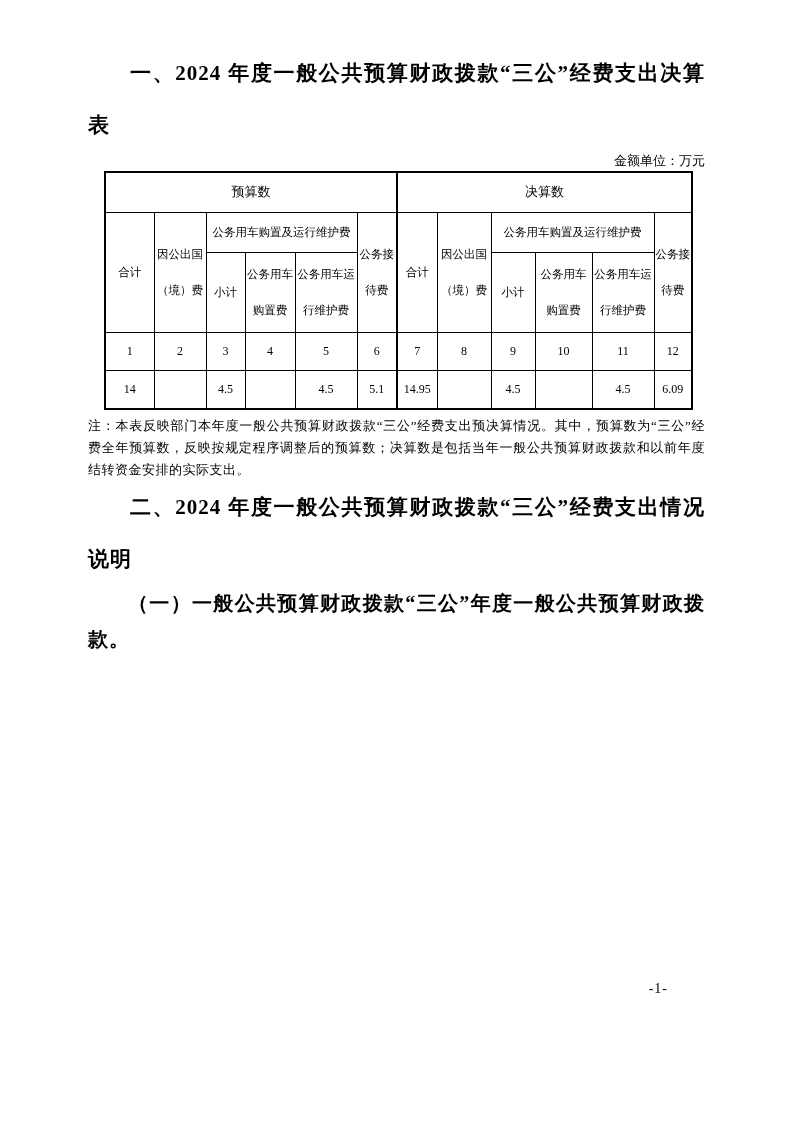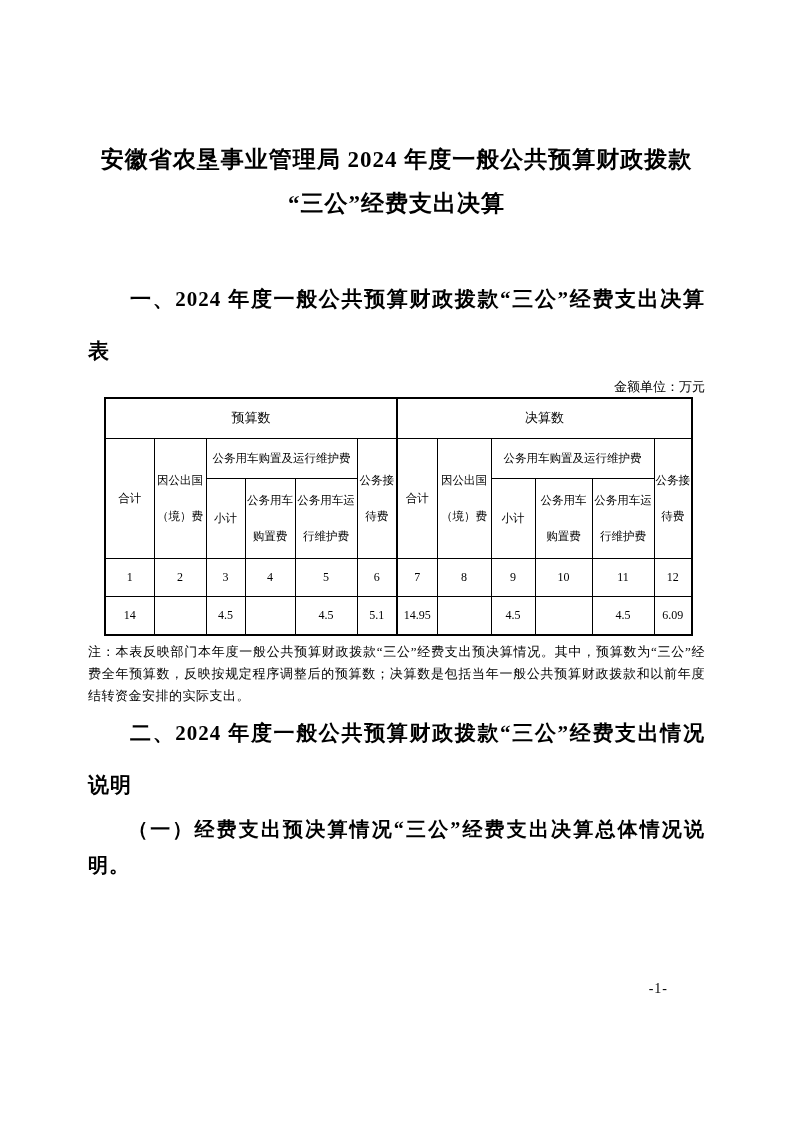--- a/index.html
+++ b/index.html
@@ -104,22 +104,20 @@
     font-size: 14px;
     letter-spacing: 1px;
   }
 </style>
 </head>
 <body>
 
 <div class="page">
   <div class="content">
 
-    <h1 class="doc-title">安徽省农垦事业管理局 2024 年度一般公共预算财政拨款
-“三公”经费支出决算</h1>
 
     <h2 class="section-heading heading-one">一、2024 年度一般公共预算财政拨款“三公”经费支出决算表</h2>
 
     <div class="unit-label">金额单位：万元</div>
 
     <table class="budget-table">
       <colgroup>
         <col style="width:49px">
           <col style="width:52px">
           <col style="width:39px">
@@ -184,19 +182,19 @@
         <td>4.5</td>
         <td>6.09</td>
       </tr>
     </tbody>
       </table>
 
     <div class="table-note">注：本表反映部门本年度一般公共预算财政拨款“三公”经费支出预决算情况。其中，预算数为“三公”经费全年预算数，反映按规定程序调整后的预算数；决算数是包括当年一般公共预算财政拨款和以前年度结转资金安排的实际支出。</div>
 
     <h2 class="section-heading heading-two">二、2024 年度一般公共预算财政拨款“三公”经费支出情况说明</h2>
 
-    <h3 class="sub-heading">（一）经费支出预决算情况“三公”经费支出决算总体情况说明。</h3>
+    <h3 class="sub-heading">（一）一般公共预算财政拨款“三公”年度一般公共预算财政拨款。</h3>
 
 
   </div>
 
   <div class="page-number">-1-</div>
 </div>
 
 </body></html>

